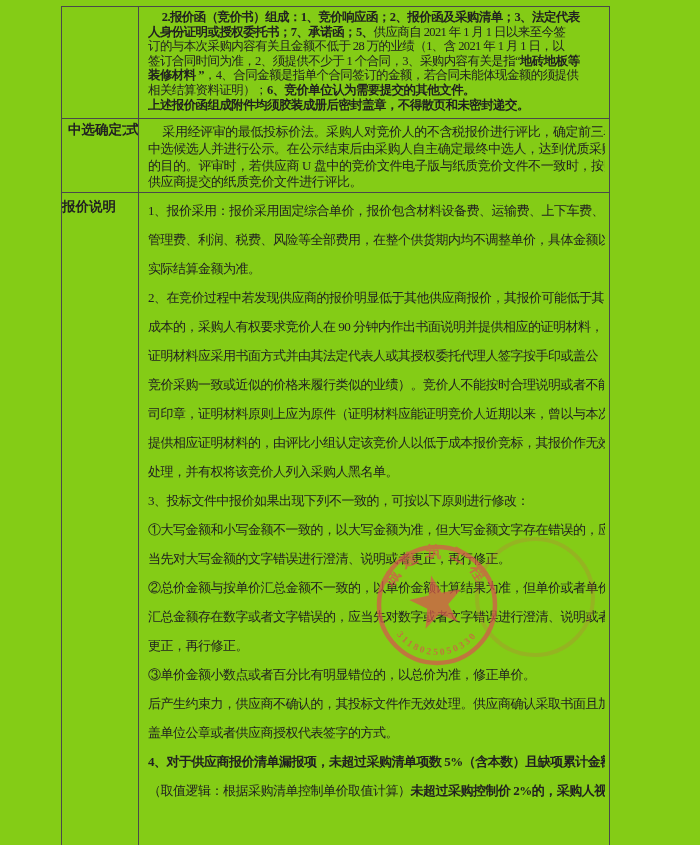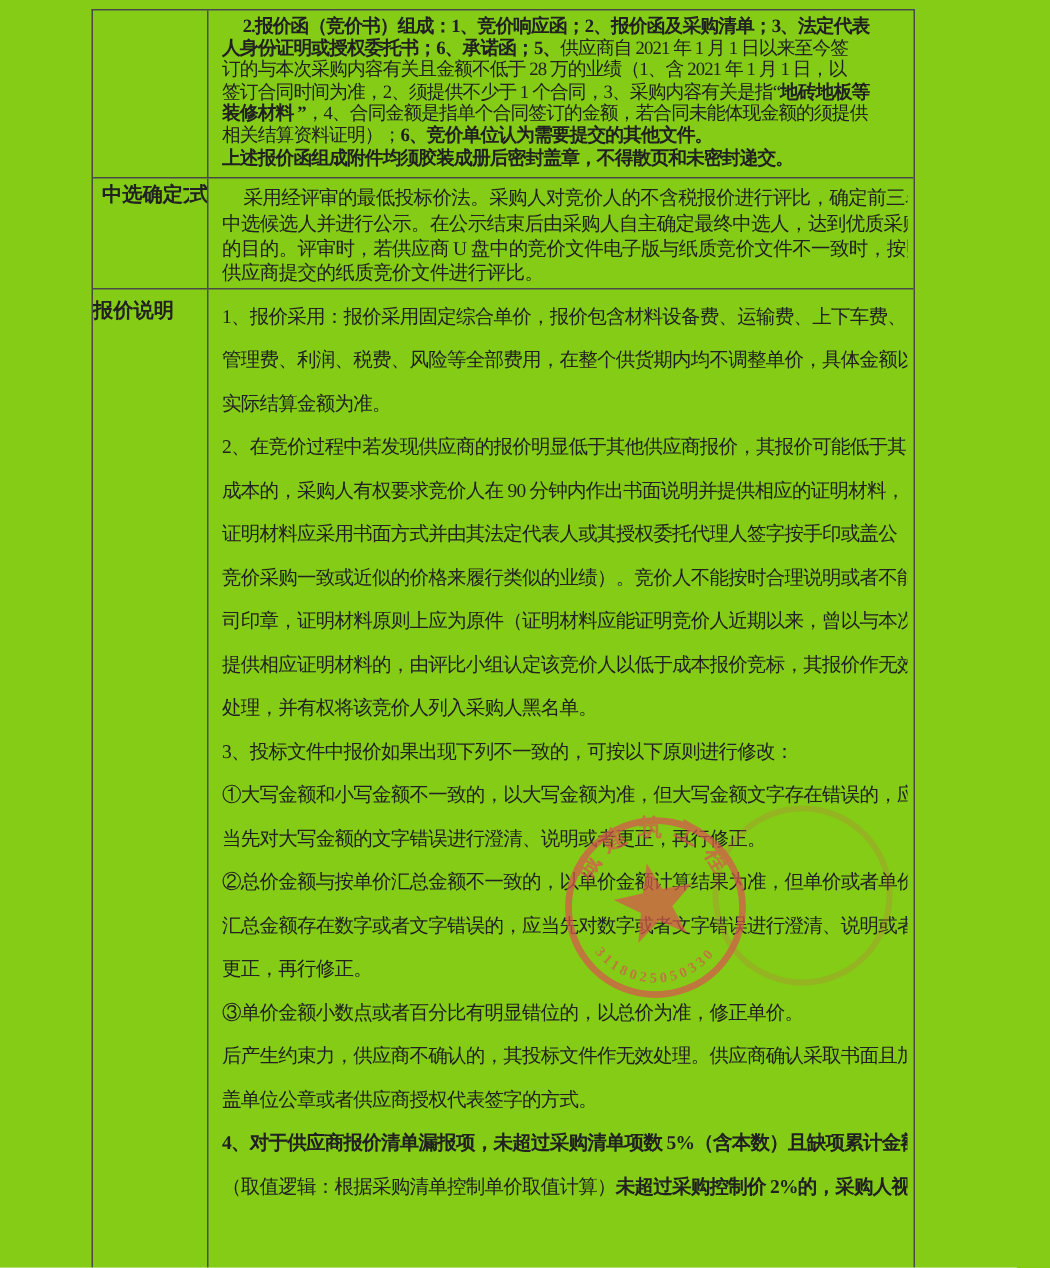--- a/index.html
+++ b/index.html
@@ -39,21 +39,21 @@
 <body>
 
 <div class="page">
 
   <div class="tbl">
 
     <div class="row r1">
       <div class="lbl"></div>
       <div class="cnt">
           <div class="tl ind"><span class="b">2.报价函（竞价书）组成：1、竞价响应函；2、报价函及采购清单；3、法定代表</span></div>
-          <div class="tl"><span class="b">人身份证明或授权委托书；6、承诺函；5、</span><span>供应商自 2021 年 1 月 1 日以来至今签</span></div>
+          <div class="tl"><span class="b">人身份证明或授权委托书；7、承诺函；5、</span><span>供应商自 2021 年 1 月 1 日以来至今签</span></div>
           <div class="tl"><span>订的与本次采购内容有关且金额不低于 28 万的业绩（1、含 2021 年 1 月 1 日，以</span></div>
           <div class="tl"><span>签订合同时间为准，2、须提供不少于 1 个合同，3、采购内容有关是指“</span><span class="b">地砖地板等</span></div>
           <div class="tl"><span class="b">装修材料 ”</span><span>，4、合同金额是指单个合同签订的金额，若合同未能体现金额的须提供</span></div>
           <div class="tl"><span>相关结算资料证明）；</span><span class="b">6、竞价单位认为需要提交的其他文件。</span></div>
           <div class="tl"><span class="b">上述报价函组成附件均须胶装成册后密封盖章，不得散页和未密封递交。</span></div>
         </div>
     </div>
 
     <div class="row r2">
       <div class="lbl lbl-mid">

